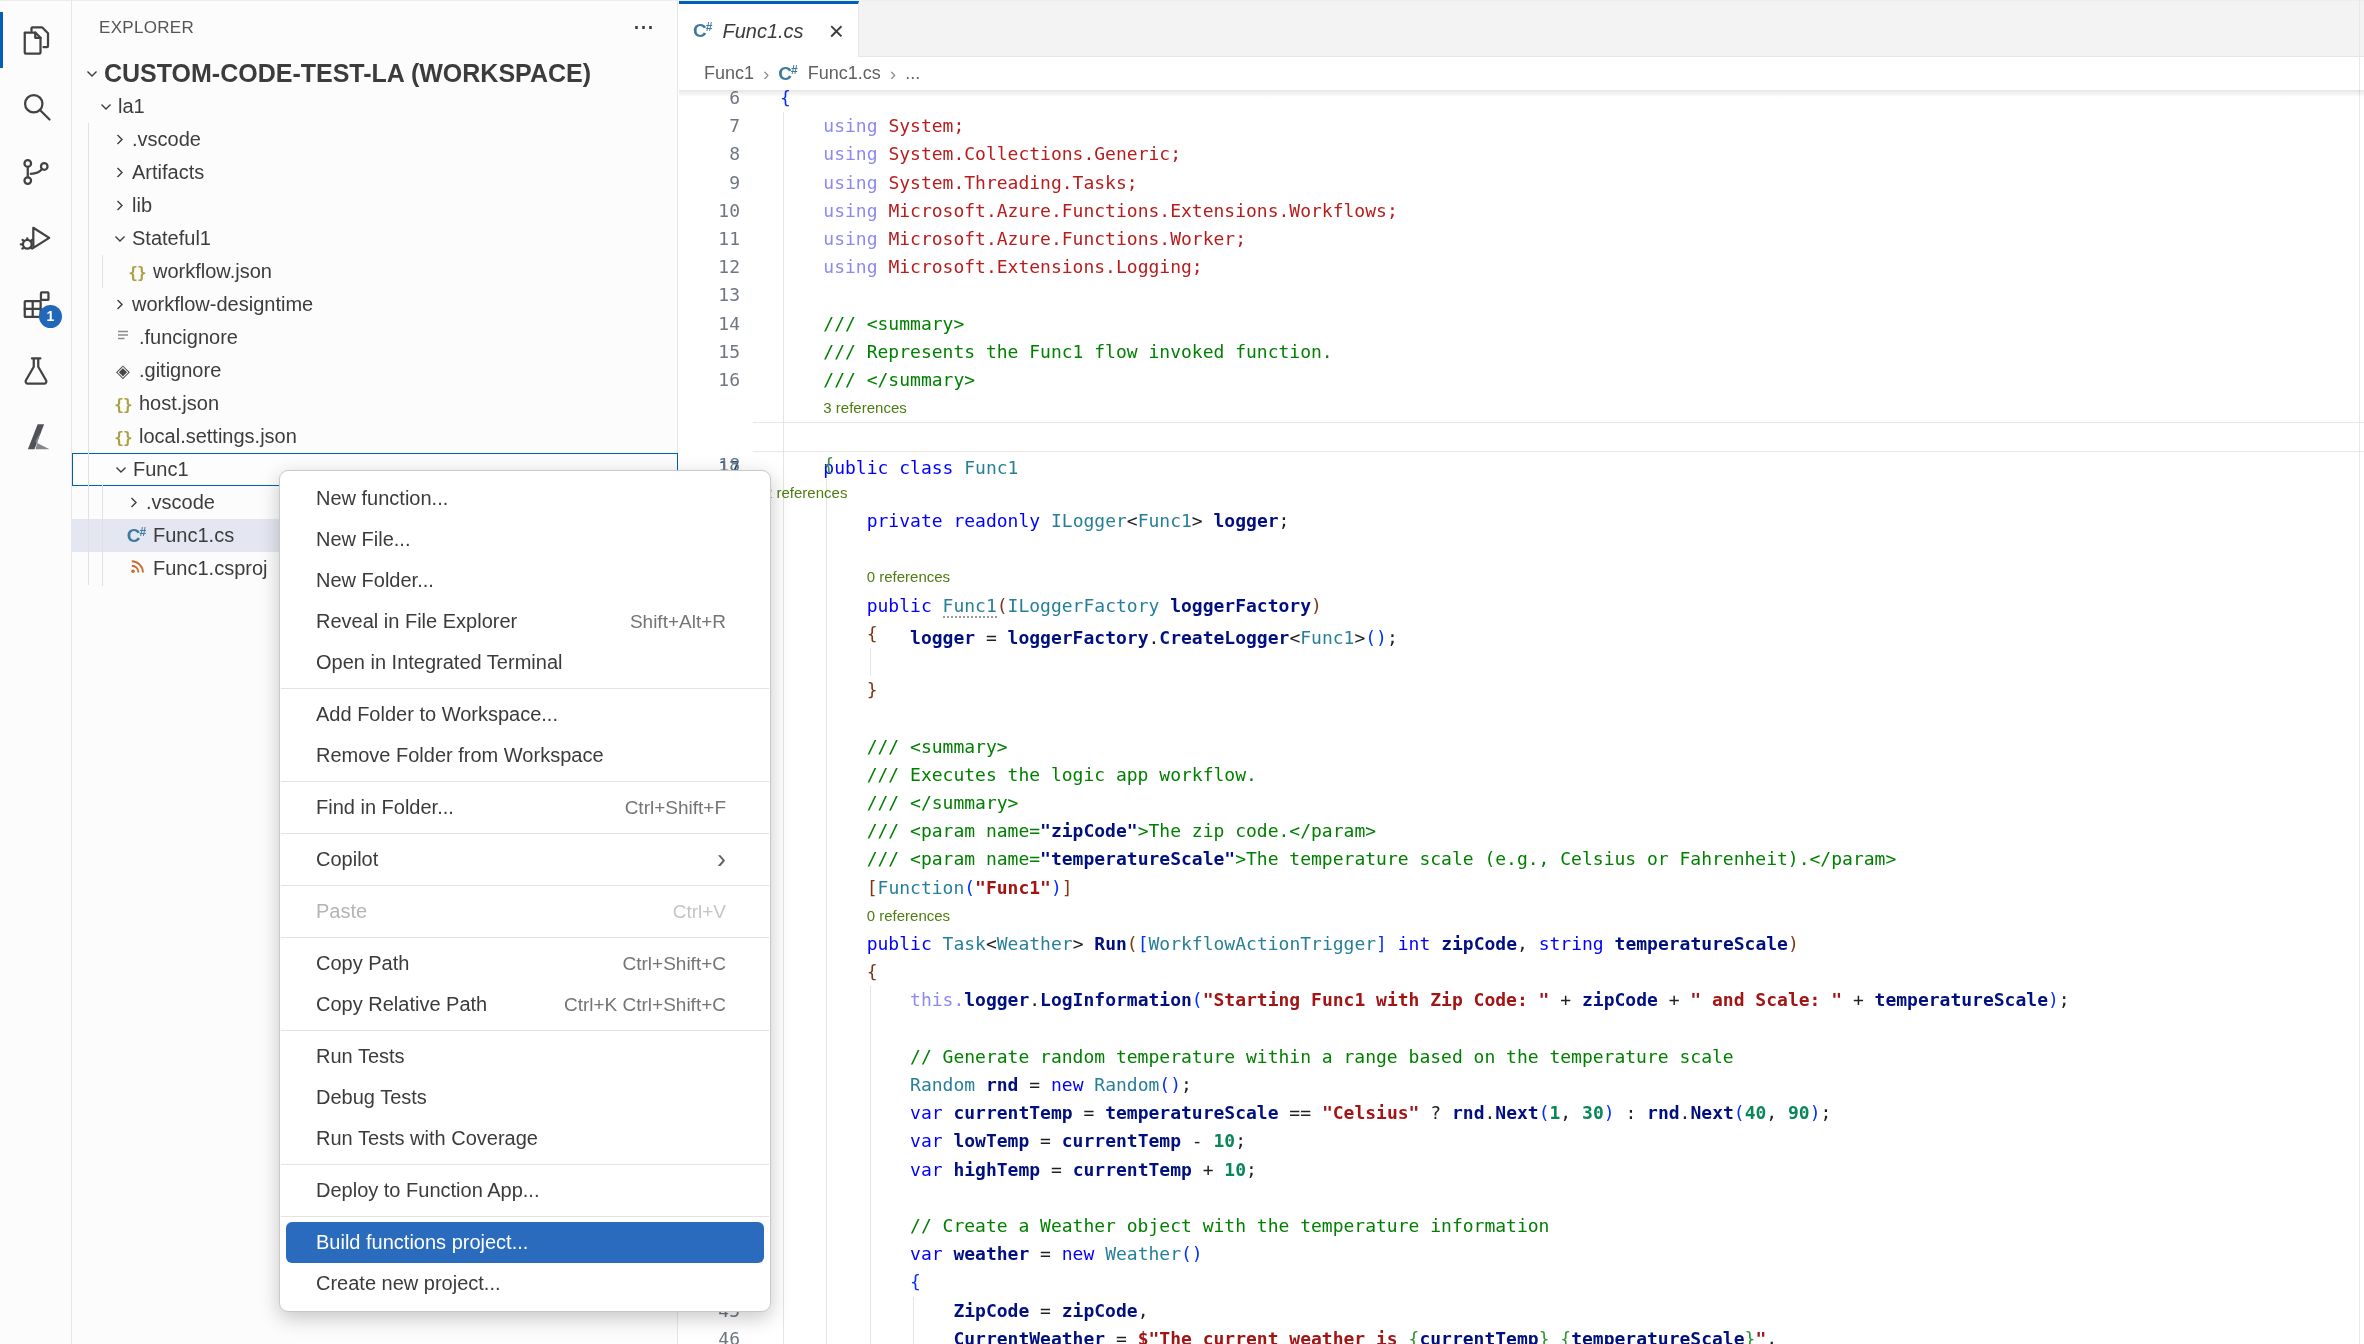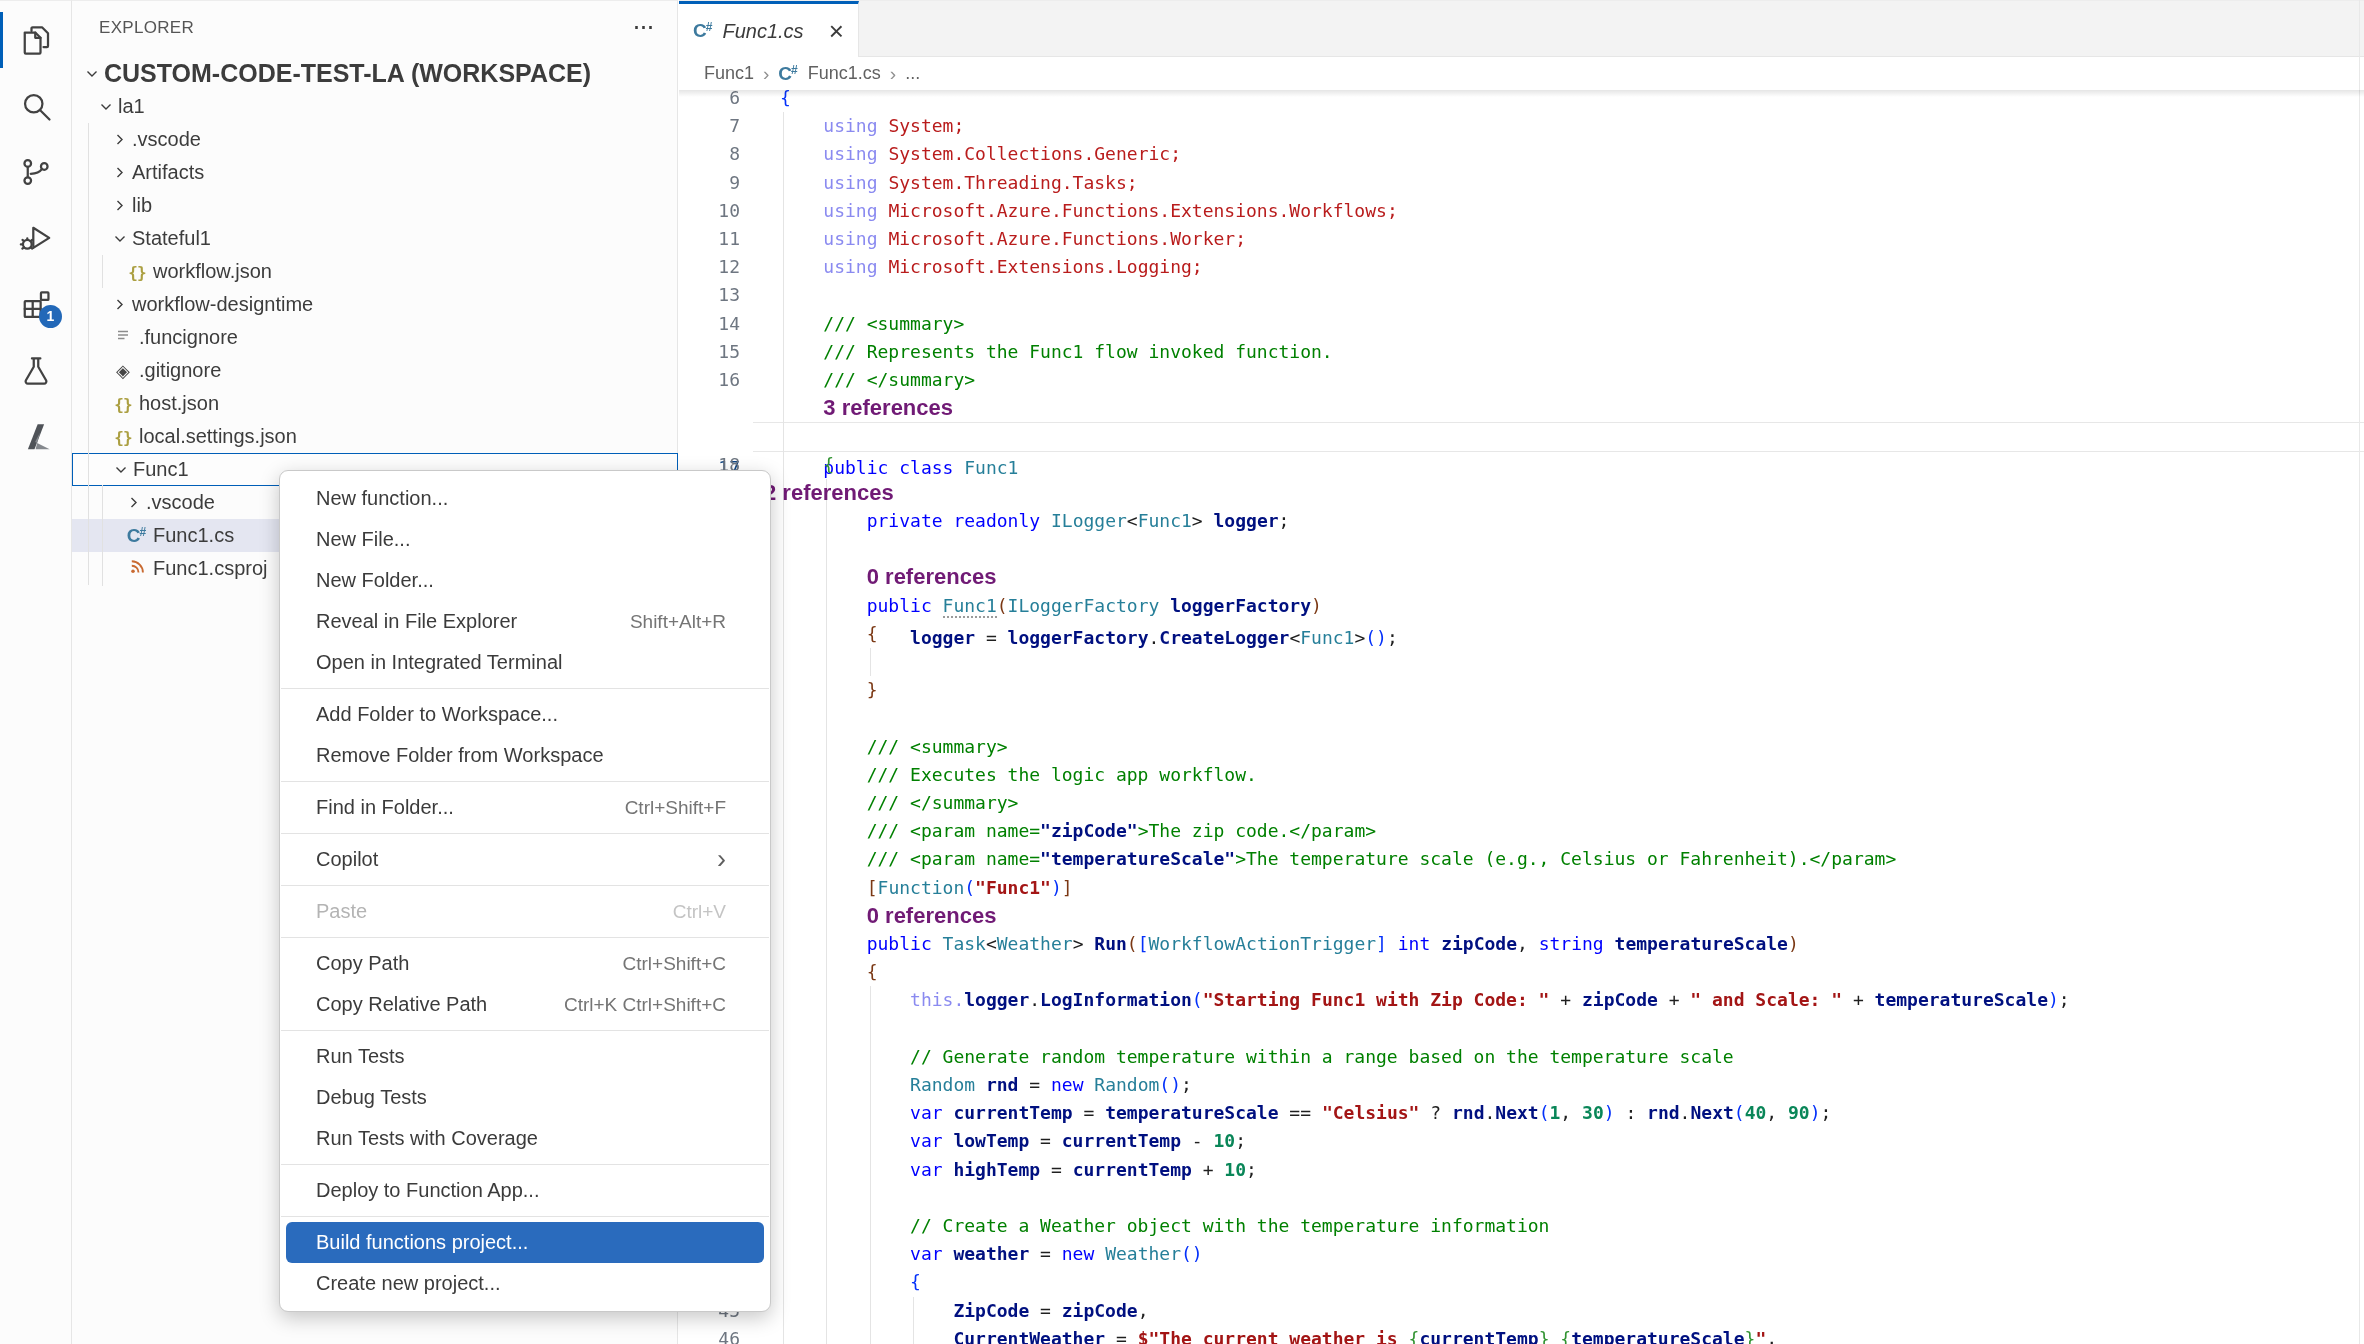--- a/index.html
+++ b/index.html
@@ -49,21 +49,21 @@
     display:flex; align-items:center; padding-left:25px; gap:9px; font-size:18px; color:#616161; }
   .bc-sep { color:#909090; font-size:19px; }
   #code { position:absolute; left:0; top:90px; right:0; bottom:0; overflow:hidden; background:#fff; }
   #code::before { content:""; position:absolute; left:0; right:0; top:0; height:7px;
     background:linear-gradient(to bottom, rgba(0,0,0,0.10), rgba(0,0,0,0)); z-index:3; }
   .crow { position:absolute; left:0; right:0; height:29px; display:flex;
     font-family:"DejaVu Sans Mono", monospace; font-size:18px; line-height:28.2px; }
   .ln { width:61px; flex:none; text-align:right; color:#6e7681; }
   .crow.cur .ln { color:#0e4583; }
   .ctext { margin-left:40px; white-space:pre; color:#1f1f1f; }
-  .lens { font-family:"Liberation Sans", sans-serif; font-size:22px; color:#701a75; line-height:28.2px; cursor:pointer;font-weight:bold; }
+  .lens { font-family:"Liberation Sans", sans-serif; font-size:15px; color:#4d7c0f; line-height:28.2px; cursor:pointer; }
   .curline { position:absolute; left:74px; right:0; height:30px; border-top:1px solid #e7e7e7; border-bottom:1px solid #e7e7e7; }
   .eguide { position:absolute; width:1px; background:#e4e4e4; }
   .tk-k  { color:#0000ff; } .tk-t { color:#267f99; }
   .tk-tu { color:#267f99; border-bottom:2px dotted #9a9a9a; }
   .tk-v  { color:#001080; font-weight:600; }
   .tk-s  { color:#a31515; font-weight:600; }
   .tk-n  { color:#098658; font-weight:600; }
   .tk-c  { color:#008000; }
   .tk-p  { color:#1f1f1f; }
   .tk-fk { color:#8a8af0; } .tk-fn { color:#b91c1c; }

